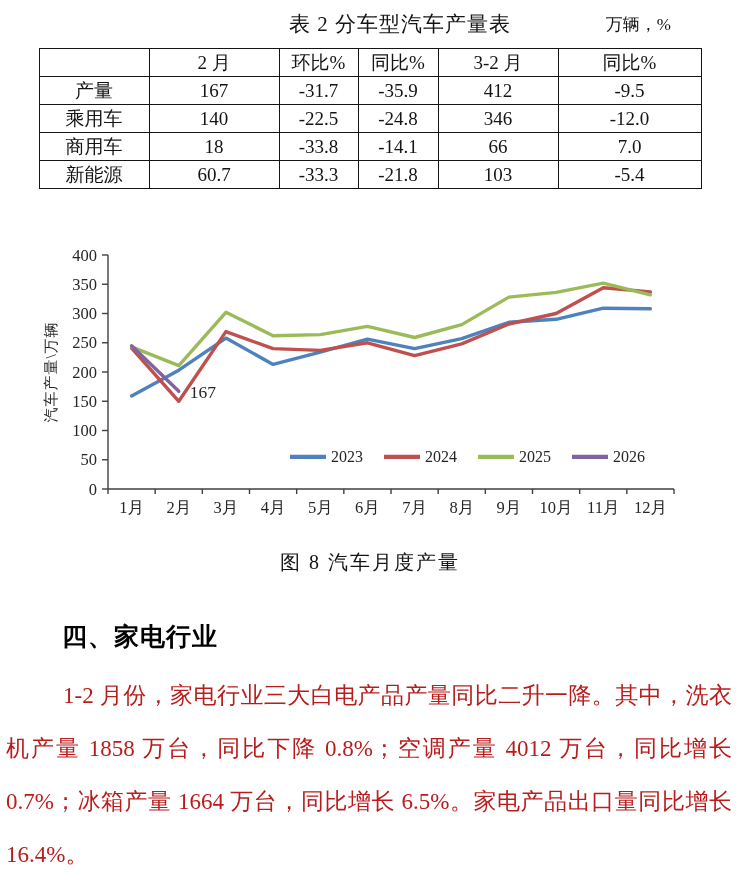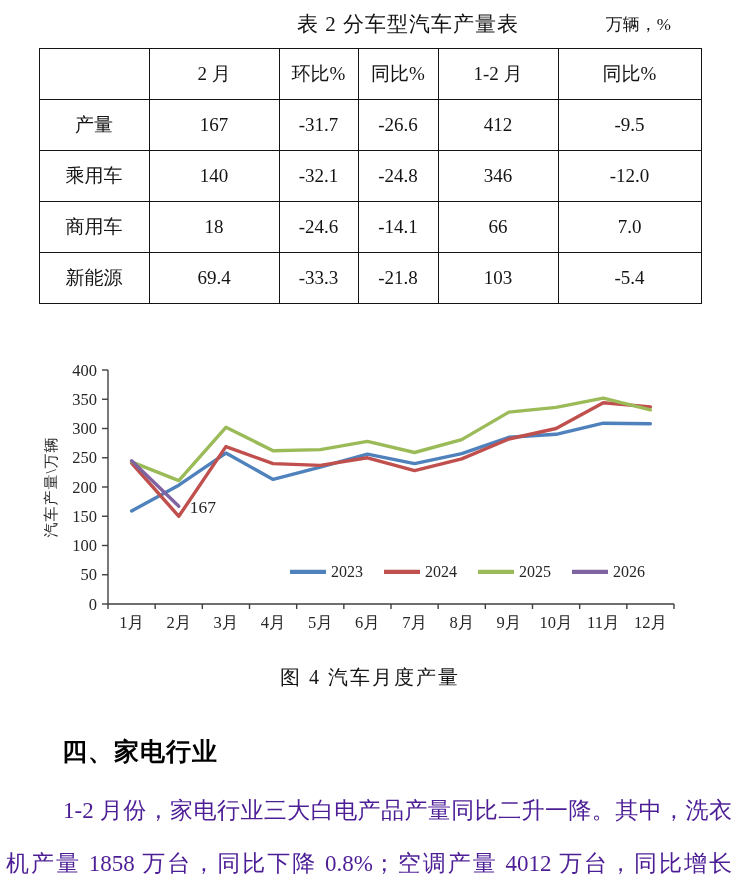--- a/index.html
+++ b/index.html
@@ -6,28 +6,28 @@
   html,body { margin:0; padding:0; background:#ffffff; }
   body {
     width:740px; min-height:885px;
     color:#141414;
     font-family:"Liberation Serif","DejaVu Serif",serif;
   }
   .page { position:relative; width:740px; min-height:885px; background:#fff; }
 
   
   .table-title-row { position:relative; height:48px; }
-  .table-title { position:absolute; left:297px; top:10px; font-size:21px; letter-spacing:1px; }
+  .table-title { position:absolute; left:289px; top:10px; font-size:21px; letter-spacing:1px; }
   .unit-note   { position:absolute; right:69px; top:13px; font-size:17px; }
 
   
   table.data { border-collapse:collapse; margin:0 auto; width:662px; table-layout:fixed; }
   table.data th, table.data td {
     border:1.5px solid #141414;
-    height:28px; padding:12px 2px;
+    height:28px; padding:0 2px;
     text-align:center; vertical-align:middle;
     font-size:19px; font-weight:normal;
   }
 
   
   .chart-wrap { margin:48px 0 0 40px; width:660px; }
   svg text { font-family:"Liberation Serif","DejaVu Serif",serif; fill:#262626; }
 
   .fig-caption { text-align:center; font-size:20px; margin-top:18px; letter-spacing:2px; }
 
@@ -36,21 +36,21 @@
     font-size:25px; font-weight:bold; color:#000;
     font-family:"Liberation Sans","DejaVu Sans",sans-serif;
     letter-spacing:1px;
   }
 
   .body-paragraph {
     margin:16px 8px 0 6px;
     font-size:23px; line-height:53px;
     text-align:justify;
     text-indent:57px;
-    color:#4c1d95;
+    color:#b91c1c;
   }
 </style>
 </head>
 <body>
 
 <div class="page">
 
   <div class="table-title-row">
     <span class="table-title">表 2 分车型汽车产量表</span>
     <span class="unit-note">万辆，%</span>
@@ -64,50 +64,50 @@
       <col style="width:80px">
         <col style="width:120px">
         <col style="width:143px">
     </colgroup>
     <tbody>
       <tr>
         <th></th>
         <th>2 月</th>
         <th>环比%</th>
         <th>同比%</th>
-        <th>1-2 月</th>
+        <th>3-2 月</th>
         <th>同比%</th>
       </tr>
       <tr>
         <td>产量</td>
         <td>167</td>
         <td>-31.7</td>
-        <td>-26.6</td>
+        <td>-35.9</td>
         <td>412</td>
         <td>-9.5</td>
       </tr>
       <tr>
         <td>乘用车</td>
         <td>140</td>
-        <td>-32.1</td>
+        <td>-22.5</td>
         <td>-24.8</td>
         <td>346</td>
         <td>-12.0</td>
       </tr>
       <tr>
         <td>商用车</td>
         <td>18</td>
-        <td>-24.6</td>
+        <td>-33.8</td>
         <td>-14.1</td>
         <td>66</td>
         <td>7.0</td>
       </tr>
       <tr>
         <td>新能源</td>
-        <td>69.4</td>
+        <td>60.7</td>
         <td>-33.3</td>
         <td>-21.8</td>
         <td>103</td>
         <td>-5.4</td>
       </tr>
     </tbody>
   </table>
 
   <div class="chart-wrap">
     <svg viewBox="0 0 660 290" width="660" height="290" xmlns="http://www.w3.org/2000/svg">
@@ -166,19 +166,19 @@
         <text x="291" y="225.325" font-size="16">2023</text>
         <line x1="344" y1="219.825" x2="380" y2="219.825" stroke="#c0504d" stroke-width="4.2"></line>
         <text x="385" y="225.325" font-size="16">2024</text>
         <line x1="438" y1="219.825" x2="474" y2="219.825" stroke="#9bbb59" stroke-width="4.2"></line>
         <text x="479" y="225.325" font-size="16">2025</text>
         <line x1="532" y1="219.825" x2="568" y2="219.825" stroke="#8064a2" stroke-width="4.2"></line>
         <text x="573" y="225.325" font-size="16">2026</text>
       </svg>
   </div>
 
-  <div class="fig-caption">图 4 汽车月度产量</div>
+  <div class="fig-caption">图 8 汽车月度产量</div>
 
   <h2 class="section-heading">四、家电行业</h2>
 
   <p class="body-paragraph">1-2 月份，家电行业三大白电产品产量同比二升一降。其中，洗衣机产量 1858 万台，同比下降 0.8%；空调产量 4012 万台，同比增长 0.7%；冰箱产量 1664 万台，同比增长 6.5%。家电产品出口量同比增长 16.4%。</p>
 
 </div>
 
 </body></html>

